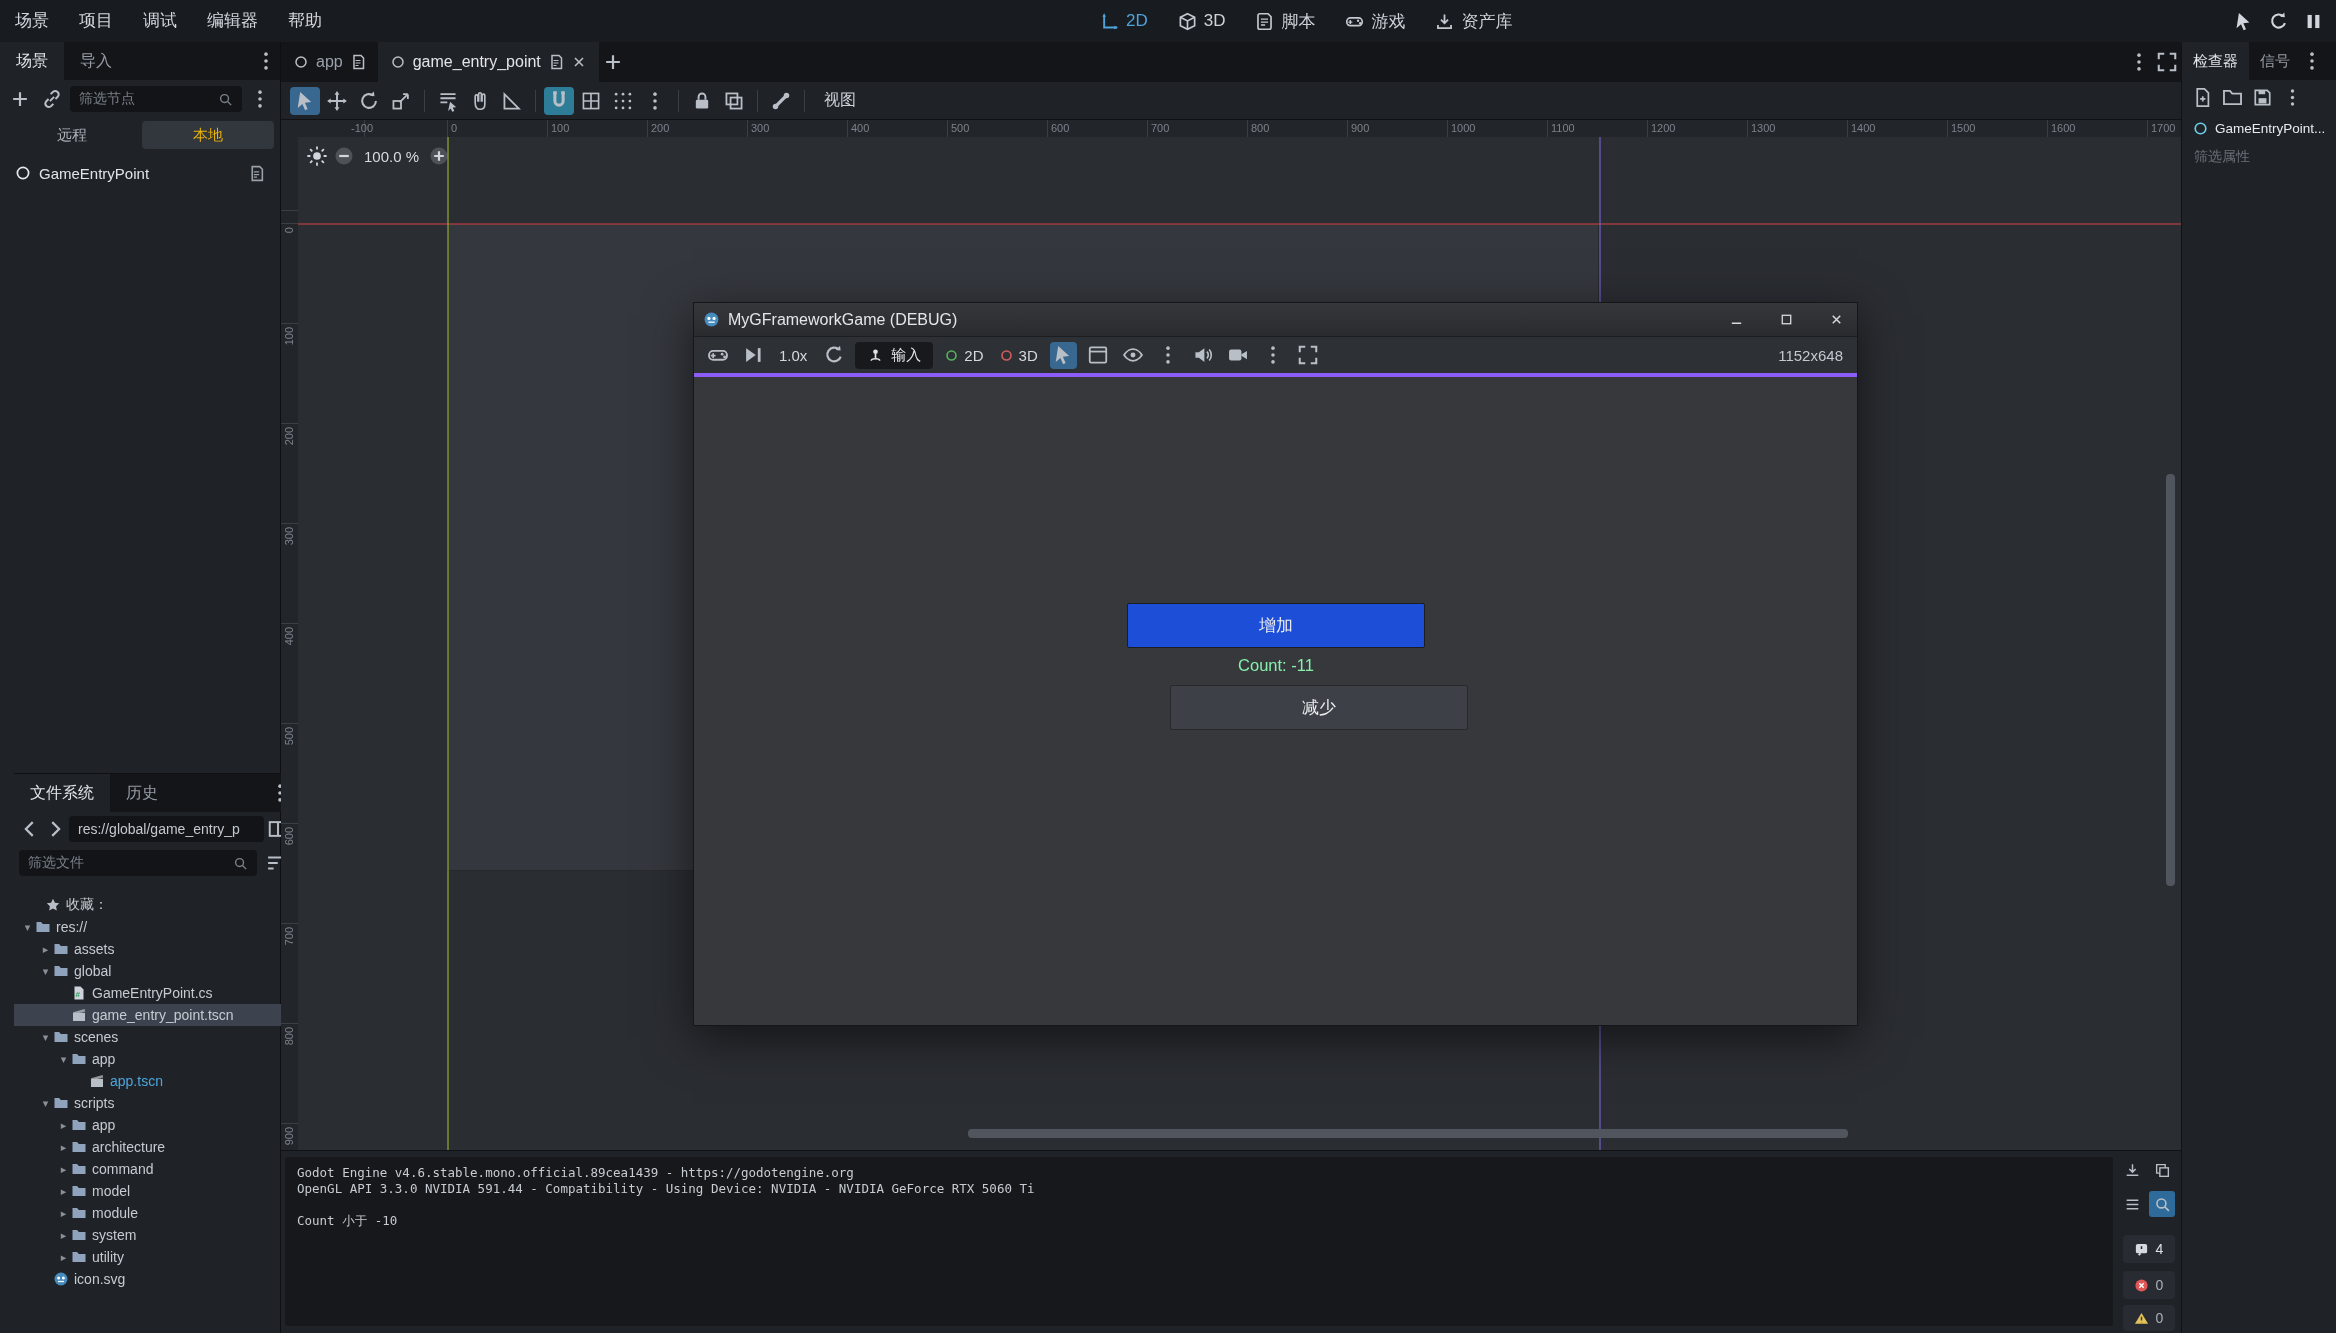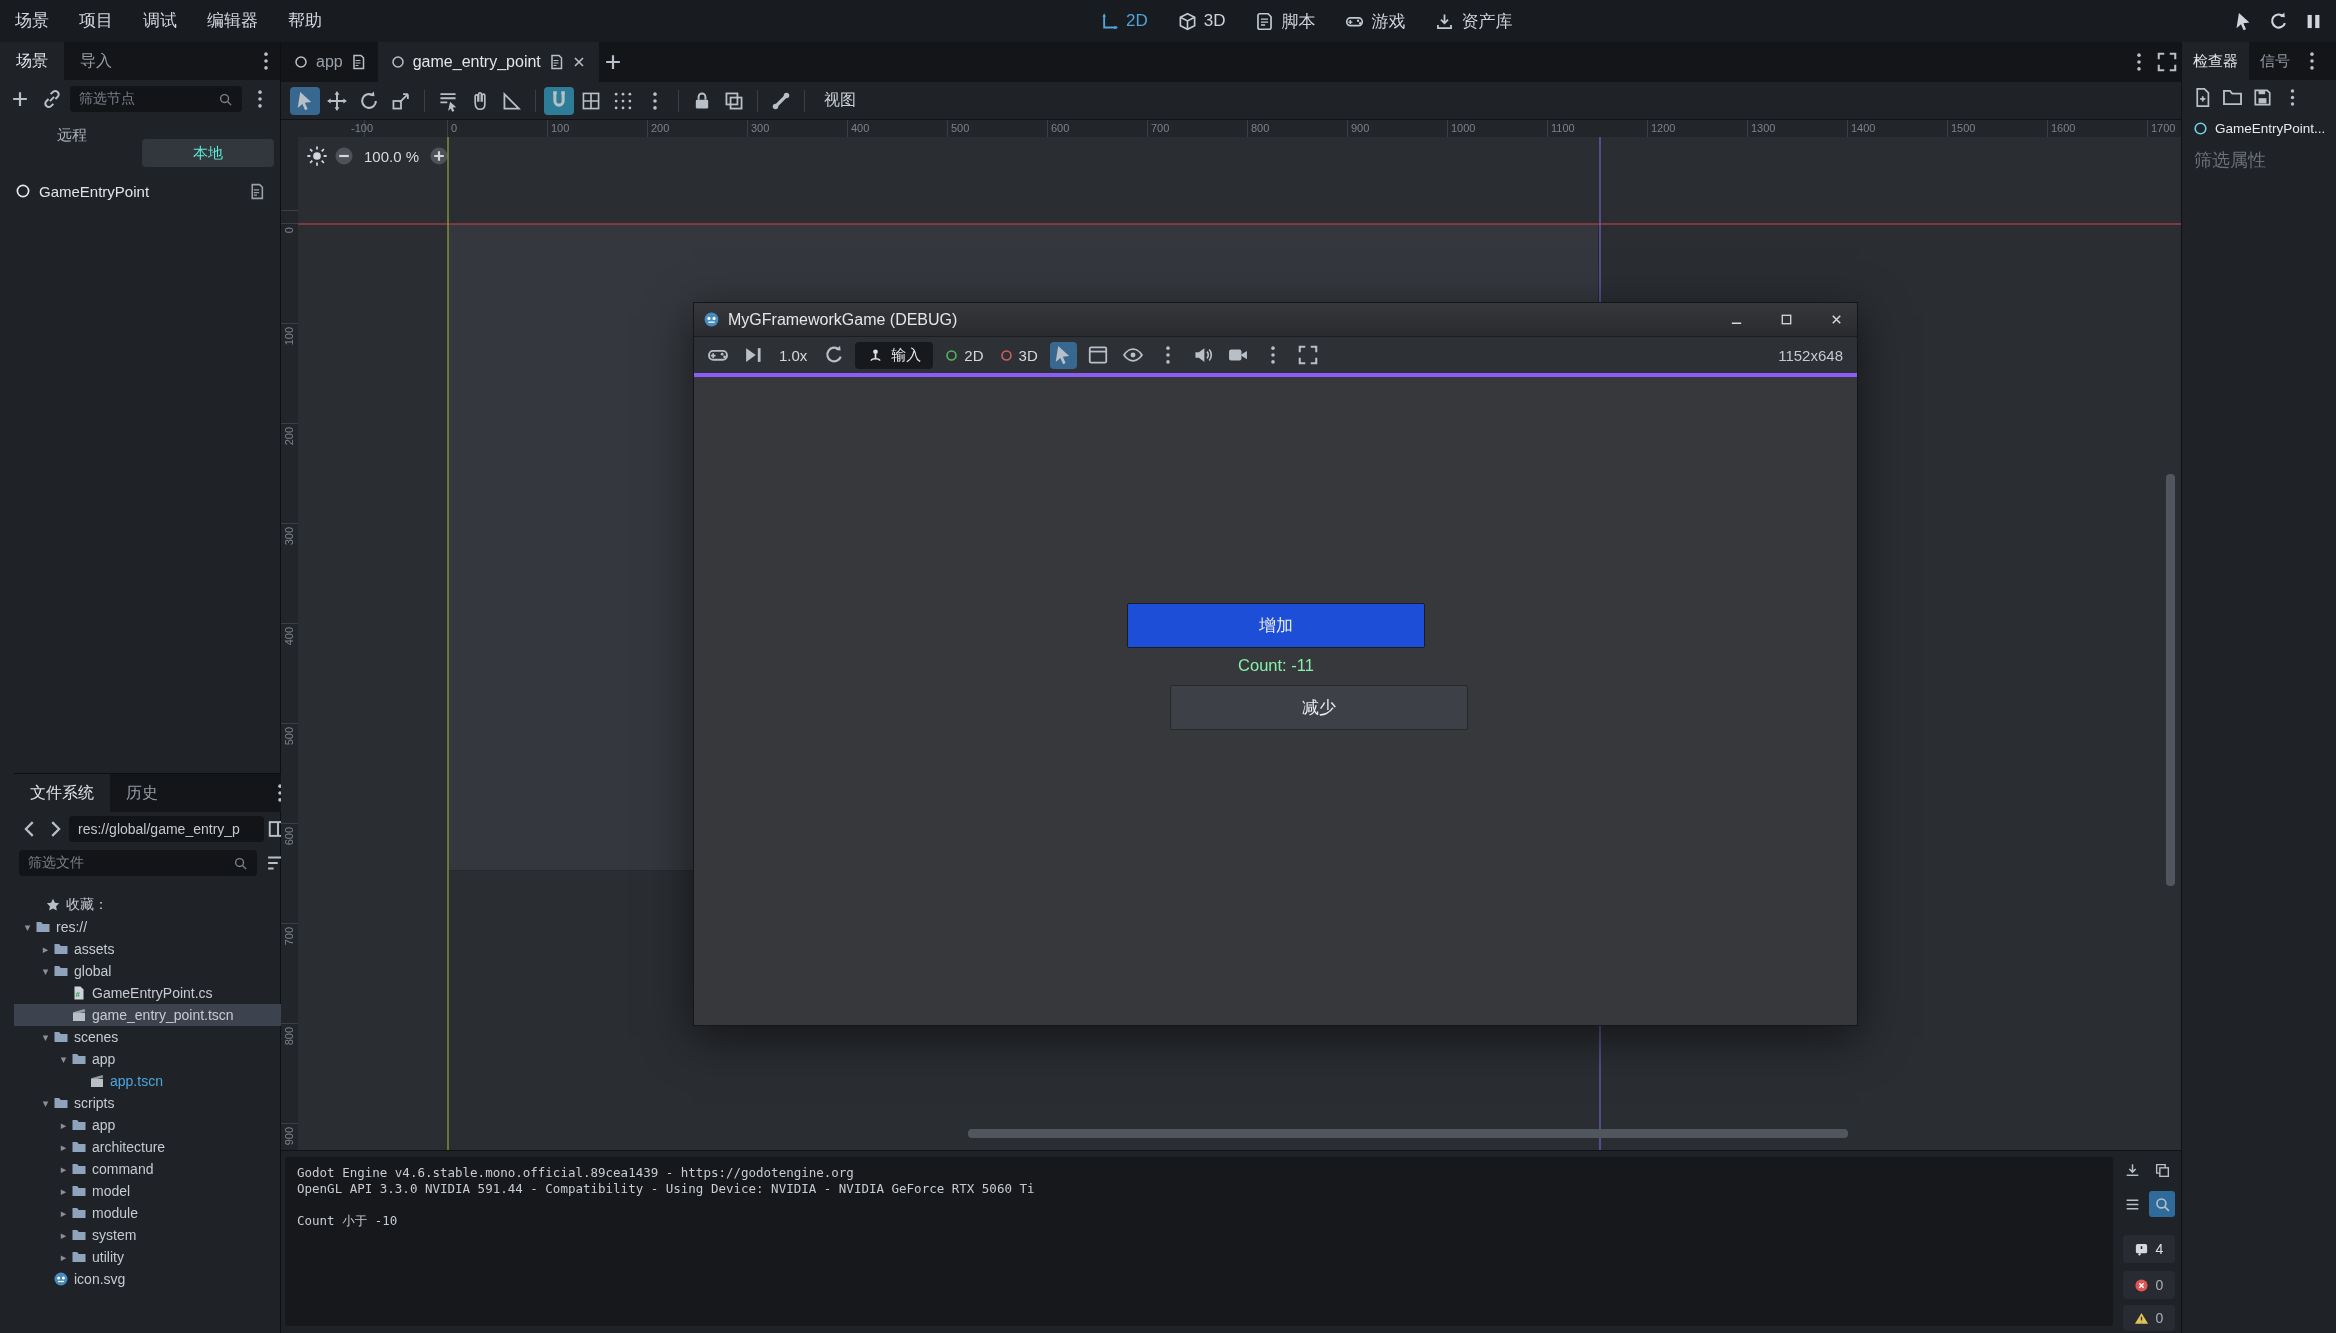--- a/index.html
+++ b/index.html
@@ -28,21 +28,21 @@
   .field{background:#121418;border-radius:4px;height:26px;display:flex;align-items:center;padding:0 9px;font-size:14px;color:#7b818a;flex:1;min-width:0;}
   .field .val{color:#c3c8cf;white-space:nowrap;overflow:hidden;}
   .field .ph{white-space:nowrap;overflow:hidden;}
   .field .icon{width:15px;height:15px;margin-left:auto;color:#7b818a;}
   
   #left-dock{position:absolute;left:0;top:42px;width:280px;height:1291px;background:#1f2227;border-right:1px solid #0d0f12;}
   #scene-dock{position:absolute;left:0;top:0;width:280px;height:688px;}
   #scene-toolbar{display:flex;align-items:center;gap:4px;padding:5px 6px;}
   #scene-segments{display:flex;gap:4px;padding:3px 6px;}
   .seg{flex:1;height:28px;display:flex;align-items:center;justify-content:center;font-size:15px;color:#aab0b8;border-radius:4px;}
-  .seg.active{background:#32363d;color:#5eead4;margin-top:18px;}
+  .seg.active{background:#32363d;color:#eab308;}
   #scene-tree{padding-top:6px;}
   .scenerow{display:flex;align-items:center;height:30px;padding:0 8px 0 14px;font-size:15px;color:#e0e4e9;}
   .scenerow .icon{width:18px;height:18px;margin-right:7px;color:#e6e9ec;}
   .scenerow .tail{margin-left:auto;width:17px;height:17px;color:#9aa0a8;}
   #fs-dock{position:absolute;left:14px;top:688px;width:280px;height:603px;border-top:1px solid #0d0f12;margin-top:43px;}
   #fs-nav{display:flex;align-items:center;gap:3px;padding:4px 5px;}
   #fs-nav .iconbtn{width:22px;height:22px;}
   #fs-filter{display:flex;align-items:center;gap:4px;padding:3px 5px;}
   #fs-tree{padding-top:14px;overflow:hidden;}
   .fsrow{display:flex;align-items:center;height:22px;font-size:14px;color:#c6cbd2;white-space:nowrap;overflow:hidden;}
@@ -110,21 +110,21 @@
   .badge .v{min-width:10px;text-align:center;}
   .badge.msg .v{color:#dde1e6;}
   
   #inspector{position:absolute;left:2181px;top:42px;width:155px;height:1291px;background:#1f2227;border-left:1px solid #101216;box-sizing:border-box;}
   #inspector .tab{padding:0 11px;font-size:15px;}
   #insp-toolbar{display:flex;align-items:center;gap:9px;padding:7px 10px;}
   #insp-toolbar .icon{width:21px;height:21px;}
   #insp-node{display:flex;align-items:center;gap:6px;padding:5px 10px;}
   #insp-node .icon{width:17px;height:17px;color:#6ecfe8;}
   #insp-node .lbl{font-size:13.5px;color:#e7eaee;white-space:nowrap;overflow:hidden;}
-  #insp-filter{padding:6px 12px;font-size:18px;color:#6b7078;}
+  #insp-filter{padding:6px 12px;font-size:14px;color:#6b7078;}
 </style>
 </head>
 <body>
 
 <div id="root">
 
   <header id="menubar">
     <div class="menu-item">场景</div>
     <div class="menu-item">项目</div>
     <div class="menu-item">调试</div>

